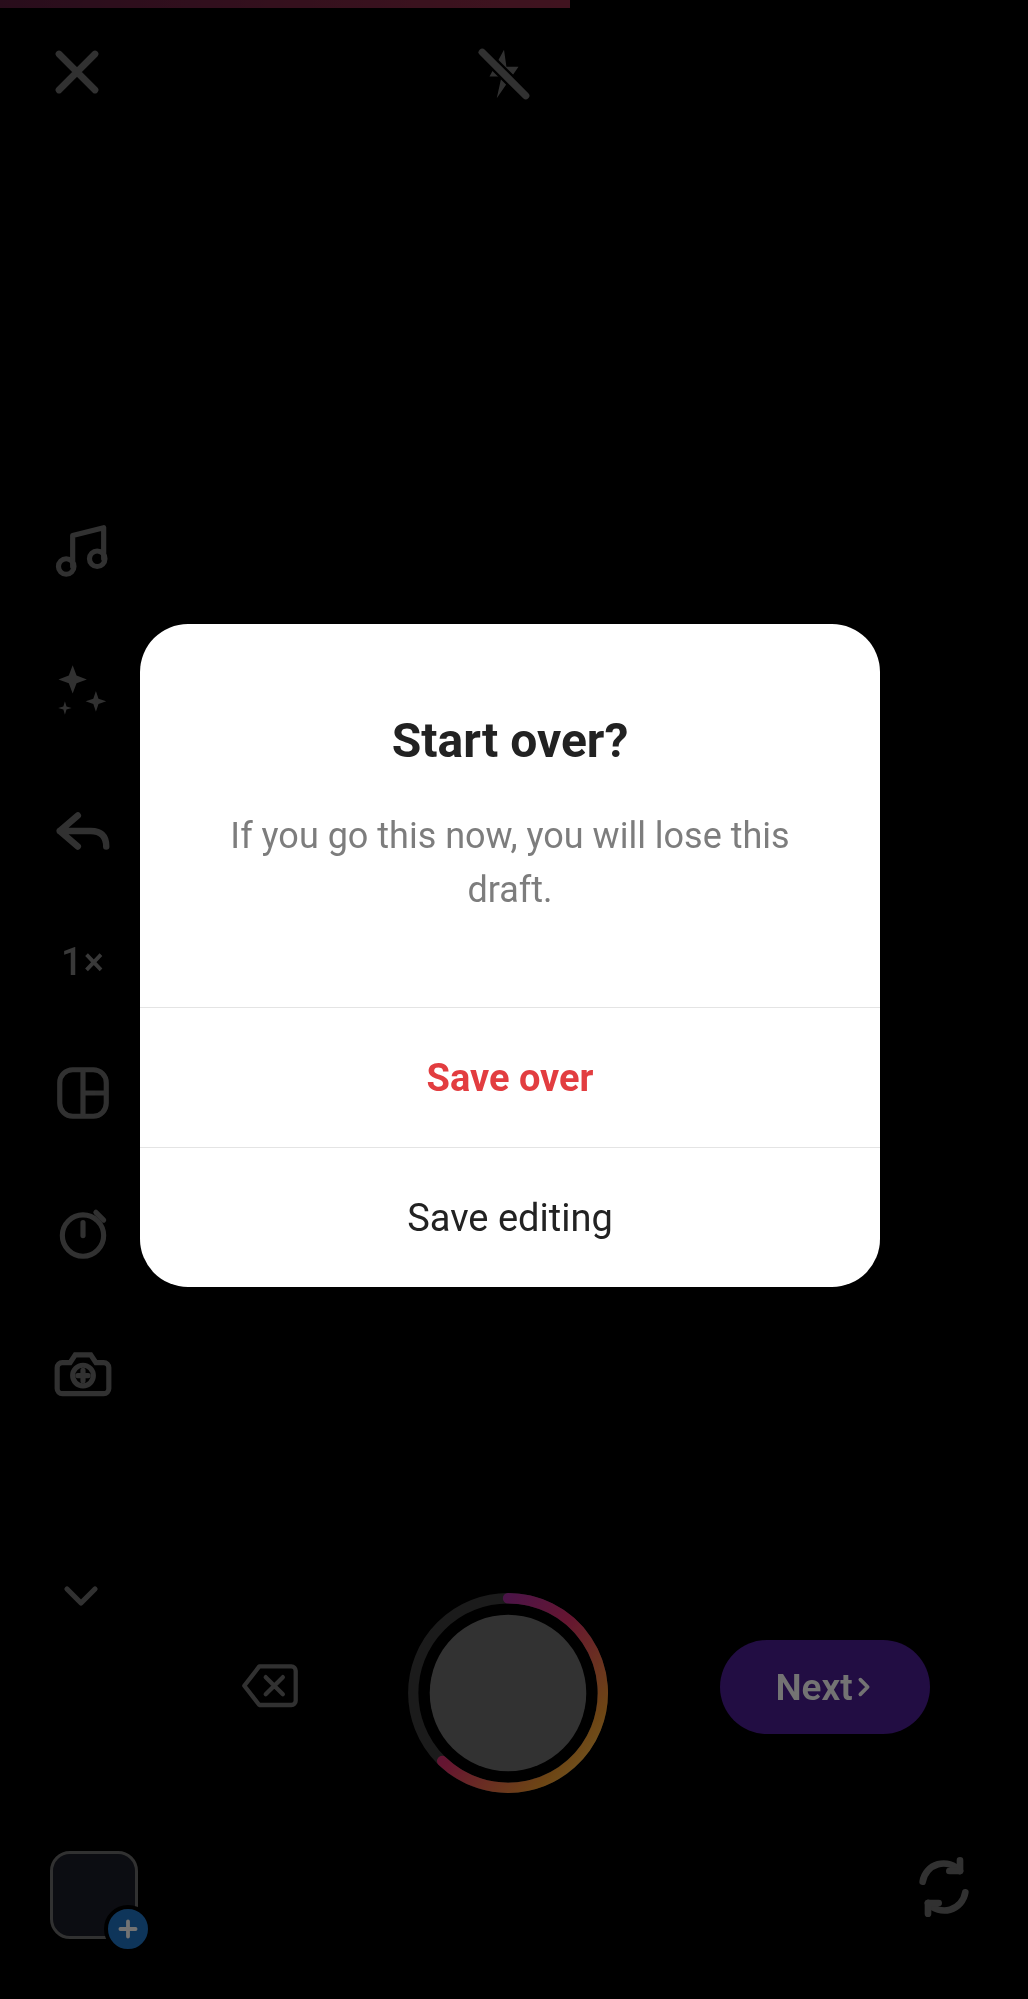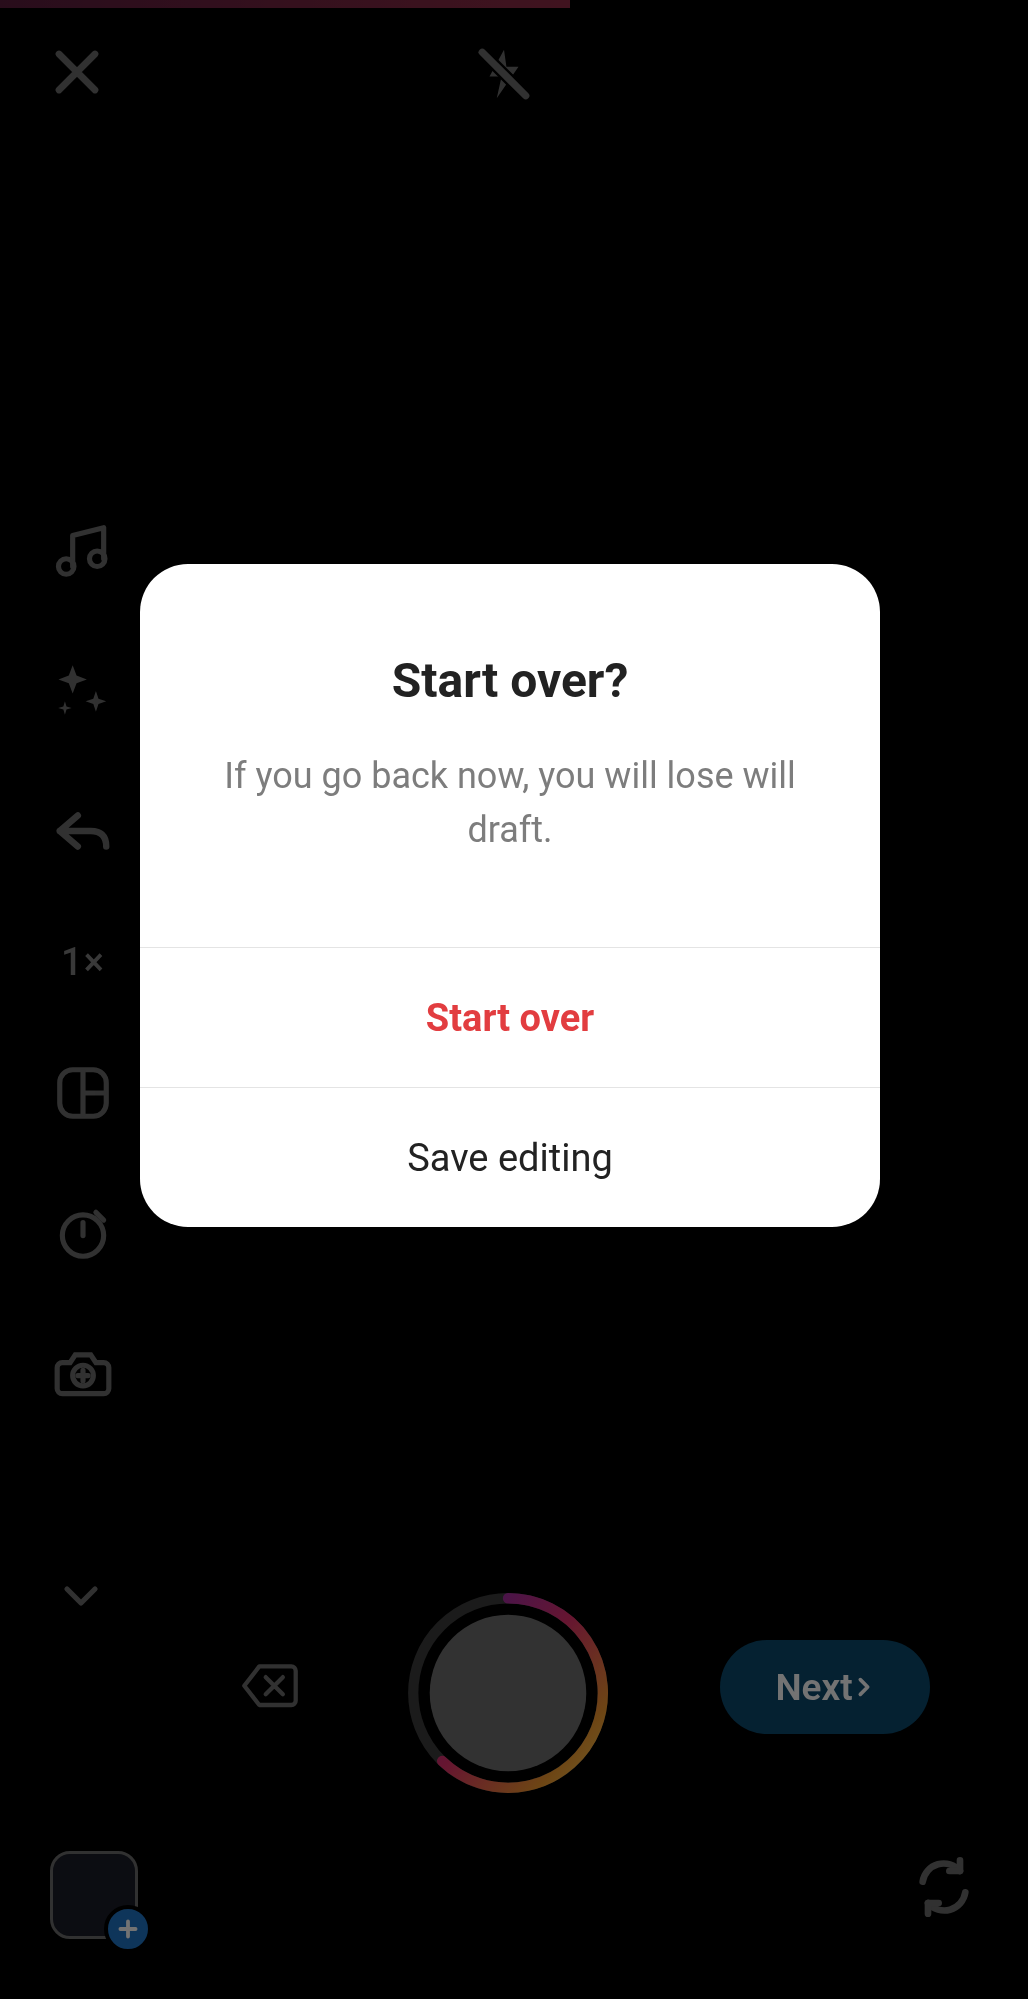--- a/index.html
+++ b/index.html
@@ -12,29 +12,29 @@
   .top-flash { position: absolute; top: 45px; left: 475px; width: 58px; height: 58px; color: #6d6d6d; }
   
   .side-col { position: absolute; left: 48px; top: 520px; width: 70px; display: flex; flex-direction: column; align-items: center; gap: 78px; }
   .side-ico { width: 62px; height: 62px; color: #6d6d6d; }
   .speed-txt { color: #7e7e7e; font-size: 38px; font-weight: 500; letter-spacing: 1px; }
   .chevron-down { position: absolute; left: 60px; top: 1575px; width: 42px; height: 42px; color: #6d6d6d; }
   
   .delete-pill { position: absolute; left: 240px; top: 1660px; width: 60px; height: 52px; color: #6d6d6d; }
   .shutter-wrap { position: absolute; left: 405px; top: 1590px; width: 206px; height: 206px; }
   .shutter { position: absolute; inset: 0; }
-  .next-pill { position: absolute; left: 720px; top: 1640px; width: 210px; height: 94px; background: #0c4a6e; border-radius: 48px; color: #fff; display: flex; align-items: center; justify-content: center; font-size: 37px; font-weight: 600; }
+  .next-pill { position: absolute; left: 720px; top: 1640px; width: 210px; height: 94px; background: #4c1d95; border-radius: 48px; color: #fff; display: flex; align-items: center; justify-content: center; font-size: 37px; font-weight: 600; }
   .next-pill svg { width: 22px; height: 22px; }
   
   .gallery-thumb { position: absolute; left: 50px; bottom: 60px; width: 88px; height: 88px; border: 3px solid #6d6d6d; border-radius: 20px; background: #1b1d28; }
   .gallery-plus { position: absolute; left: 104px; bottom: 46px; width: 48px; height: 48px; border-radius: 50%; background: #2176c7; border: 4px solid #000; display: flex; align-items: center; justify-content: center; color: #fff; font-size: 30px; font-weight: 700; }
   .switch-cam { position: absolute; right: 52px; bottom: 80px; width: 64px; height: 64px; color: #6d6d6d; }
   
   .dim { position: absolute; inset: 0; background: rgba(0,0,0,0.55); }
-  .modal { position: absolute; left: 140px; top: 564px; width: 740px; border-radius: 48px; background: #fff; overflow: hidden; box-shadow: 0 10px 40px rgba(0,0,0,0.4); }
+  .modal { position: absolute; left: 140px; top: 624px; width: 740px; border-radius: 48px; background: #fff; overflow: hidden; box-shadow: 0 10px 40px rgba(0,0,0,0.4); }
   .modal-head { padding: 88px 56px 90px; text-align: center; }
   .modal-title { font-size: 48px; font-weight: 700; color: #222; margin-bottom: 40px; }
   .modal-body { font-size: 36px; color: #7d7d7d; line-height: 1.5; }
   .modal-btn { border-top: 1px solid #e4e4e4; height: 140px; display: flex; align-items: center; justify-content: center; font-size: 38px; color: #222; }
   .modal-btn.danger { color: #e23d40; font-weight: 700; }
   svg { display: block; }
 </style>
 </head>
 <body>
 
@@ -146,18 +146,18 @@
       <path d="M18 2 L18 6 L14 6" stroke="currentColor" stroke-width="2.5" fill="none" stroke-linecap="round" stroke-linejoin="round"></path>
       <path d="M20 14 A8 8 0 0 1 6 18" stroke="currentColor" stroke-width="2.5" fill="none" stroke-linecap="round"></path>
       <path d="M6 22 L6 18 L10 18" stroke="currentColor" stroke-width="2.5" fill="none" stroke-linecap="round" stroke-linejoin="round"></path>
     </svg>
   </div>
 
   <div class="dim"></div>
   <div class="modal">
     <div class="modal-head">
       <div class="modal-title">Start over?</div>
-      <div class="modal-body">If you go back now, you will lose will draft.</div>
+      <div class="modal-body">If you go this now, you will lose this draft.</div>
     </div>
-    <div class="modal-btn danger">Start over</div>
+    <div class="modal-btn danger">Save over</div>
     <div class="modal-btn">Save editing</div>
   </div>
 </div>
 
 </body></html>

